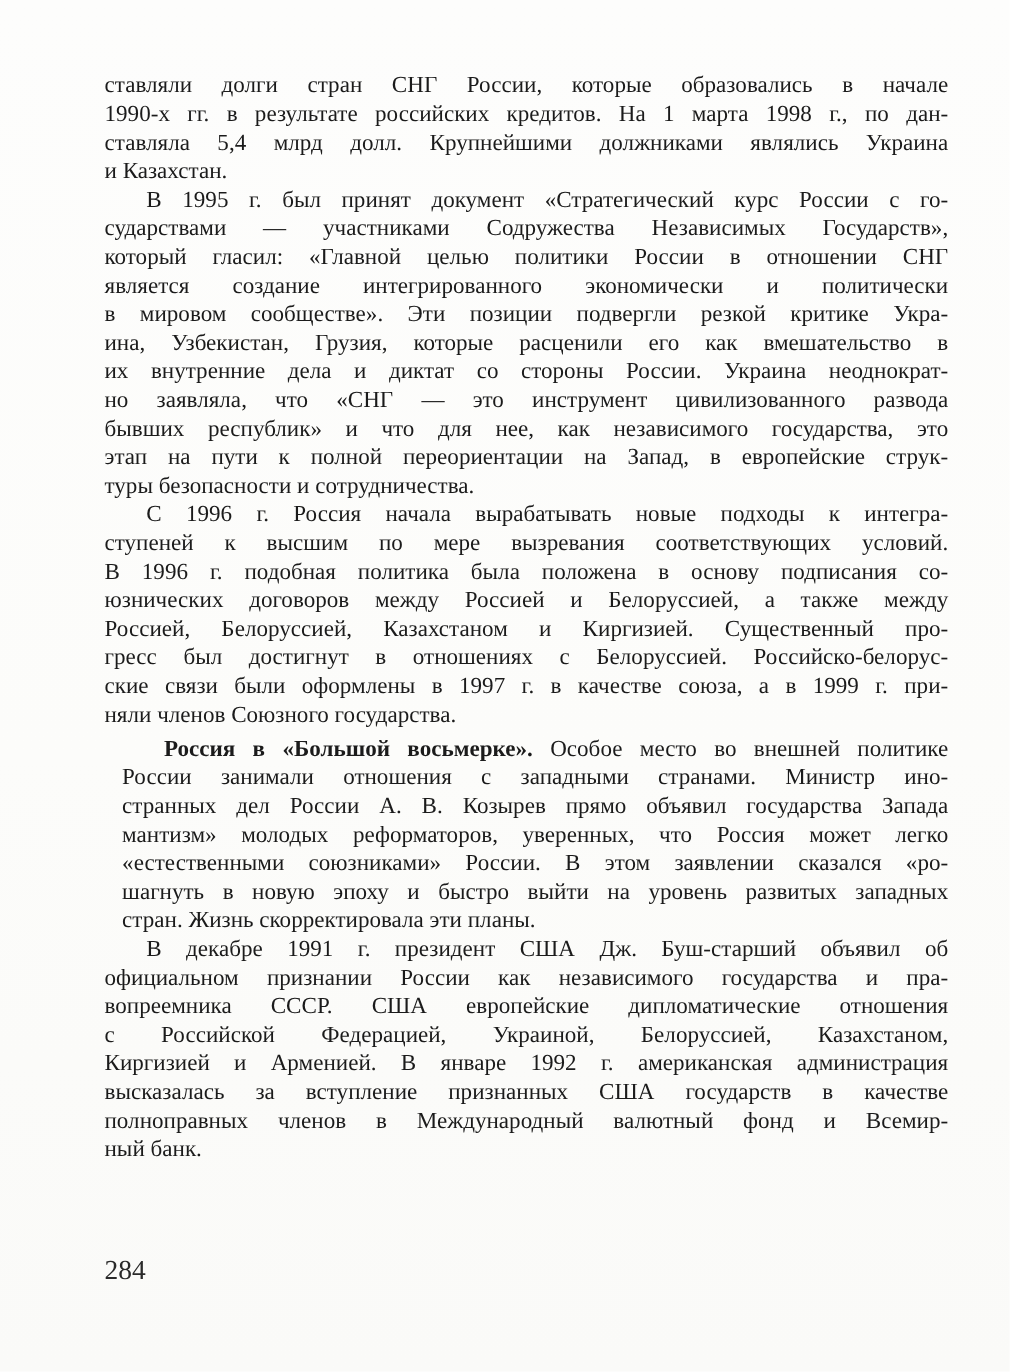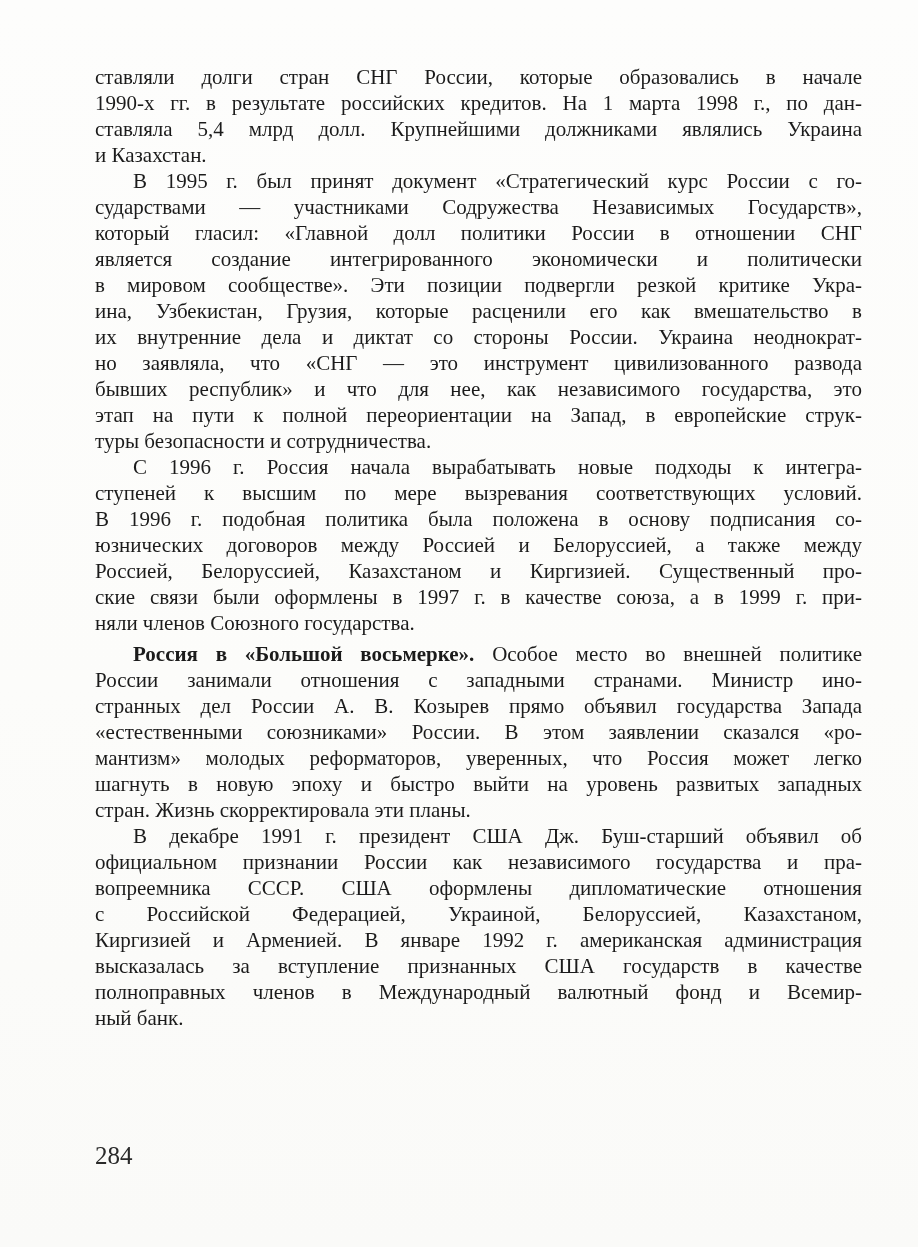--- a/index.html
+++ b/index.html
@@ -24,20 +24,21 @@
     width: 767px;
   }
   .para {
     margin: 0;
     padding: 0;
     font-size: 21px;
     line-height: 26px;
   }
   .para.extra-space {
     margin-top: 5px;
+    margin-left: 16px;
   }
   .line {
     display: block;
     text-align: justify;
     text-align-last: justify;
   }
   .line.last {
     text-align-last: left;
   }
   .line.first-indent {
@@ -62,52 +63,53 @@
   <div class="text-block" id="text-block">
       <p class="para">
         <span class="line">ставляли долги стран СНГ России, которые образовались в начале</span>
         <span class="line">1990-х гг. в результате российских кредитов. На 1 марта 1998 г., по дан-</span>
         <span class="line">ставляла 5,4 млрд долл. Крупнейшими должниками являлись Украина</span>
         <span class="line last">и Казахстан.</span>
       </p>
       <p class="para">
         <span class="line first-indent">В 1995 г. был принят документ «Стратегический курс России с го-</span>
         <span class="line">сударствами — участниками Содружества Независимых Государств»,</span>
-        <span class="line">который гласил: «Главной долл политики России в отношении СНГ</span>
+        <span class="line">который гласил: «Главной целью политики России в отношении СНГ</span>
         <span class="line">является создание интегрированного экономически и политически</span>
         <span class="line">в мировом сообществе». Эти позиции подвергли резкой критике Укра-</span>
         <span class="line">ина, Узбекистан, Грузия, которые расценили его как вмешательство в</span>
         <span class="line">их внутренние дела и диктат со стороны России. Украина неоднократ-</span>
         <span class="line">но заявляла, что «СНГ — это инструмент цивилизованного развода</span>
         <span class="line">бывших республик» и что для нее, как независимого государства, это</span>
         <span class="line">этап на пути к полной переориентации на Запад, в европейские струк-</span>
         <span class="line last">туры безопасности и сотрудничества.</span>
       </p>
       <p class="para">
         <span class="line first-indent">С 1996 г. Россия начала вырабатывать новые подходы к интегра-</span>
         <span class="line">ступеней к высшим по мере вызревания соответствующих условий.</span>
         <span class="line">В 1996 г. подобная политика была положена в основу подписания со-</span>
         <span class="line">юзнических договоров между Россией и Белоруссией, а также между</span>
         <span class="line">Россией, Белоруссией, Казахстаном и Киргизией. Существенный про-</span>
+        <span class="line">гресс был достигнут в отношениях с Белоруссией. Российско-белорус-</span>
         <span class="line">ские связи были оформлены в 1997 г. в качестве союза, а в 1999 г. при-</span>
         <span class="line last">няли членов Союзного государства.</span>
       </p>
       <p class="para extra-space">
         <span class="line first-indent"><strong>Россия в «Большой восьмерке».</strong> <span>Особое место во внешней политике</span></span>
         <span class="line">России занимали отношения с западными странами. Министр ино-</span>
         <span class="line">странных дел России А. В. Козырев прямо объявил государства Запада</span>
+        <span class="line">мантизм» молодых реформаторов, уверенных, что Россия может легко</span>
         <span class="line">«естественными союзниками» России. В этом заявлении сказался «ро-</span>
-        <span class="line">мантизм» молодых реформаторов, уверенных, что Россия может легко</span>
         <span class="line">шагнуть в новую эпоху и быстро выйти на уровень развитых западных</span>
         <span class="line last">стран. Жизнь скорректировала эти планы.</span>
       </p>
       <p class="para">
         <span class="line first-indent">В декабре 1991 г. президент США Дж. Буш-старший объявил об</span>
         <span class="line">официальном признании России как независимого государства и пра-</span>
-        <span class="line">вопреемника СССР. США оформлены дипломатические отношения</span>
+        <span class="line">вопреемника СССР. США европейские дипломатические отношения</span>
         <span class="line">с Российской Федерацией, Украиной, Белоруссией, Казахстаном,</span>
         <span class="line">Киргизией и Арменией. В январе 1992 г. американская администрация</span>
         <span class="line">высказалась за вступление признанных США государств в качестве</span>
         <span class="line">полноправных членов в Международный валютный фонд и Всемир-</span>
         <span class="line last">ный банк.</span>
       </p>
     </div>
   <div class="page-number">284</div>
 </div>
 

